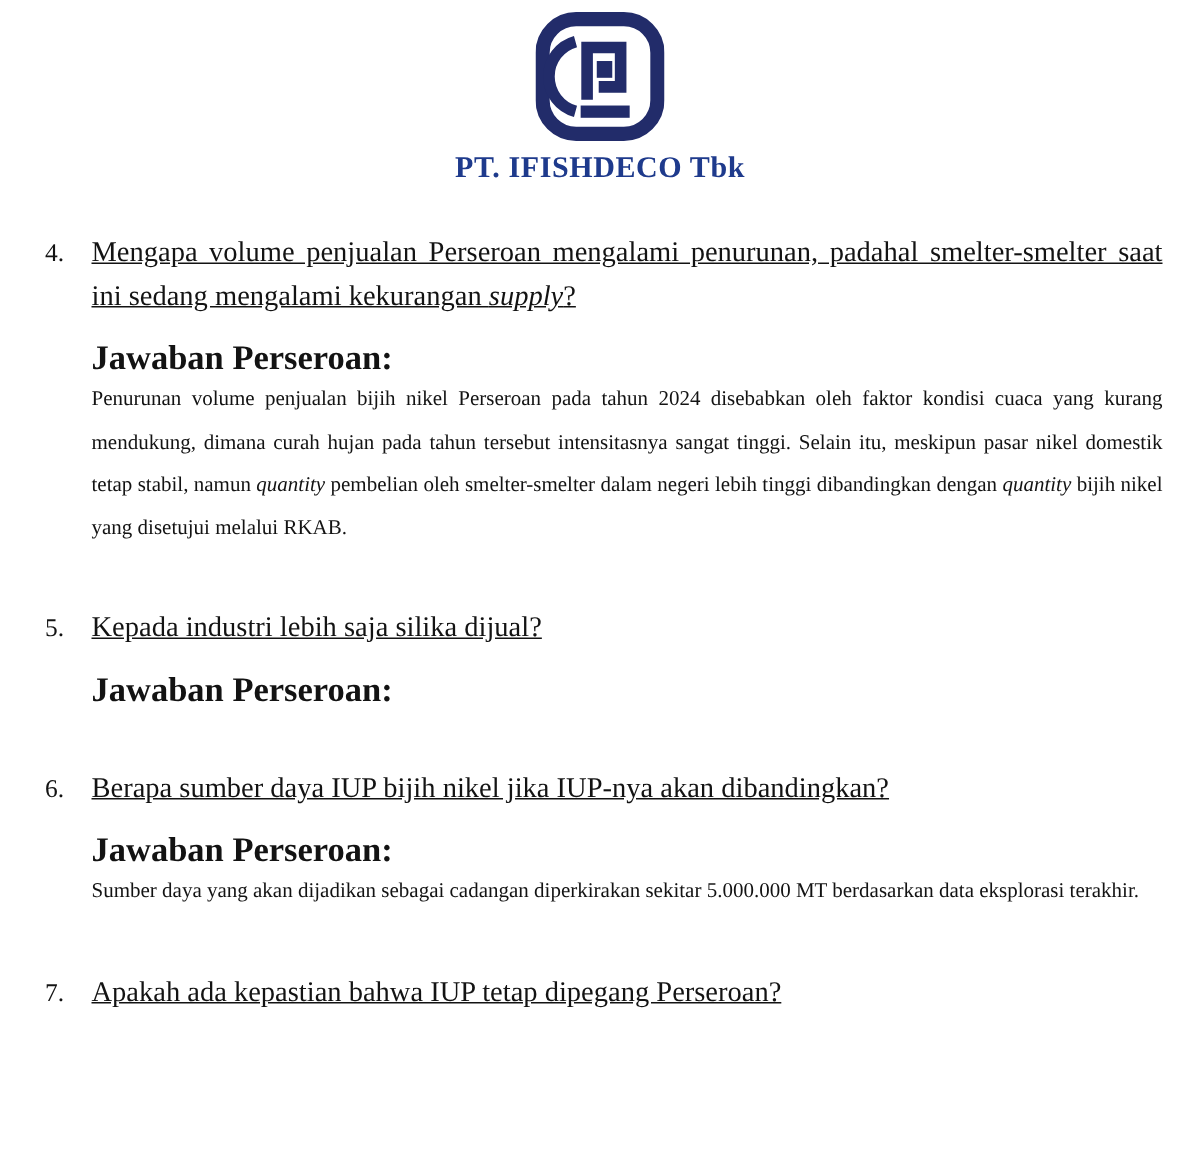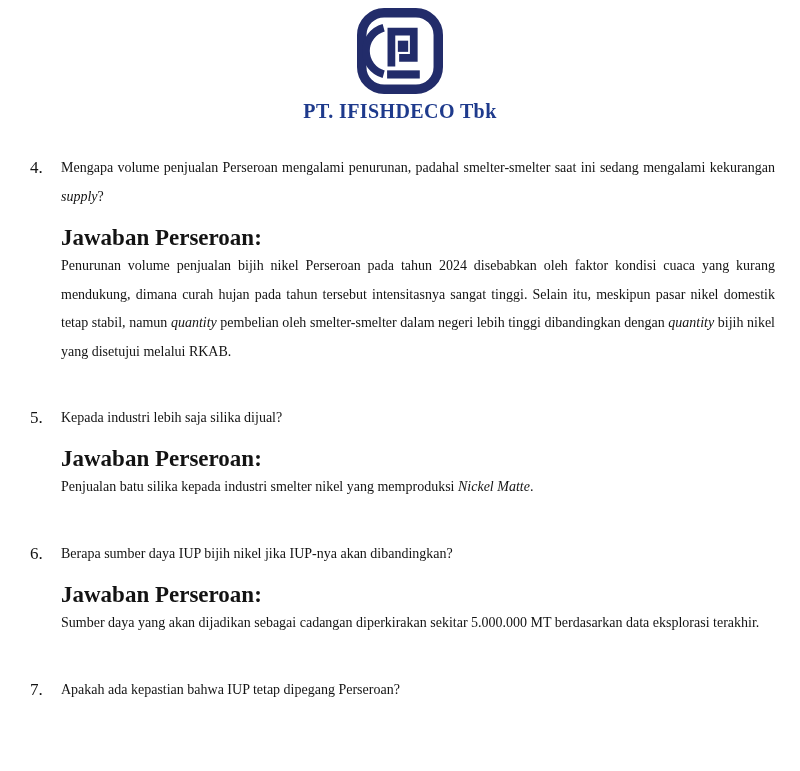--- a/index.html
+++ b/index.html
@@ -41,23 +41,24 @@
   .qa-item:last-child { margin-bottom: 0; }
   .q-row { display: flex; }
   .q-num {
     width: 31px;
     flex: 0 0 31px;
     font-size: 17px;
     line-height: 29px;
   }
   .q-text {
     flex: 1;
-    font-size: 14px;
+    font-size: 19px;
     line-height: 29px;
     text-align: justify;
+    text-decoration: underline;
   }
   .answer {
     margin-left: 31px;
     margin-top: 13px;
   }
   .answer-label {
     font-weight: bold;
     font-size: 23px;
     line-height: 28px;
   }
@@ -97,21 +98,20 @@
       </div>
     </div>
 
     <div class="qa-item">
       <div class="q-row">
         <div class="q-num">5.</div>
         <div class="q-text"><span>Kepada industri lebih saja silika dijual?</span></div>
       </div>
       <div class="answer">
         <div class="answer-label">Jawaban Perseroan:</div>
-        <div class="answer-text"><span>Penjualan batu silika kepada industri smelter nikel yang memproduksi </span><i>Nickel Matte</i><span>.</span></div>
       </div>
     </div>
 
     <div class="qa-item">
       <div class="q-row">
         <div class="q-num">6.</div>
         <div class="q-text"><span>Berapa sumber daya IUP bijih nikel jika IUP-nya akan dibandingkan?</span></div>
       </div>
       <div class="answer">
         <div class="answer-label">Jawaban Perseroan:</div>

